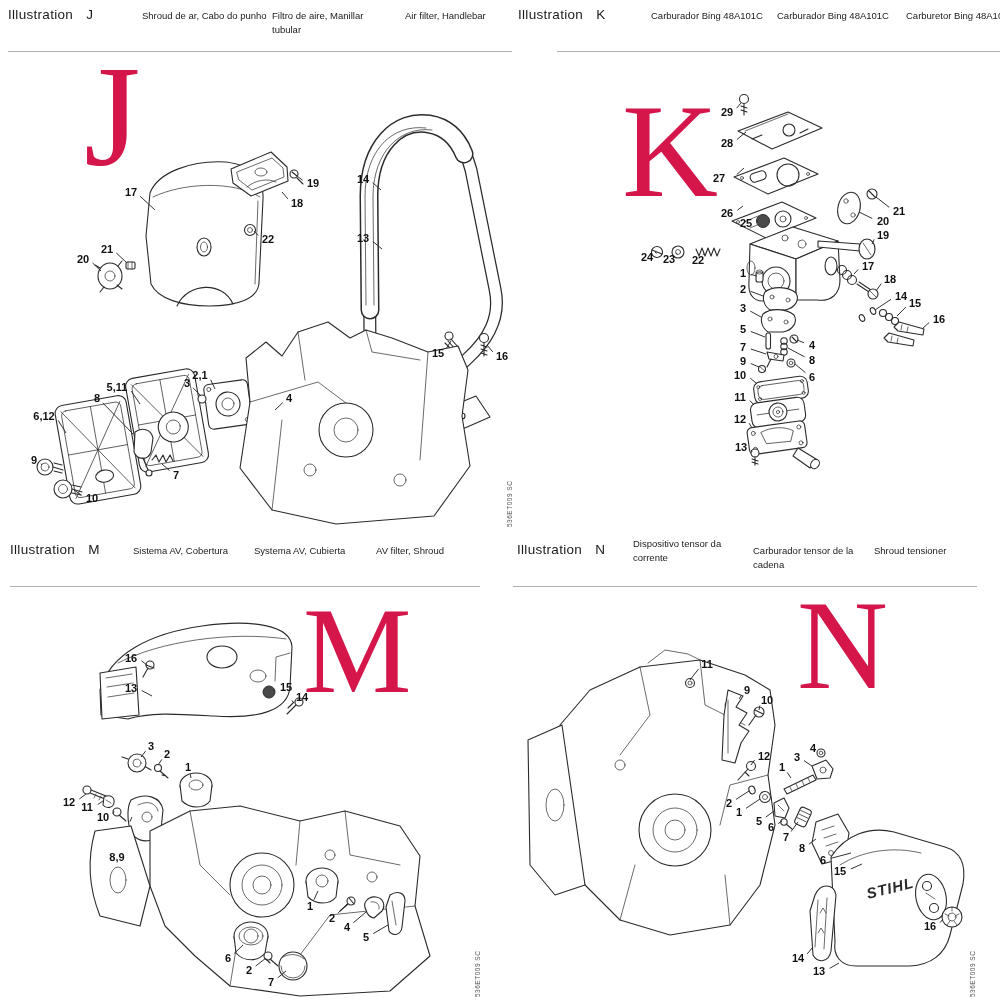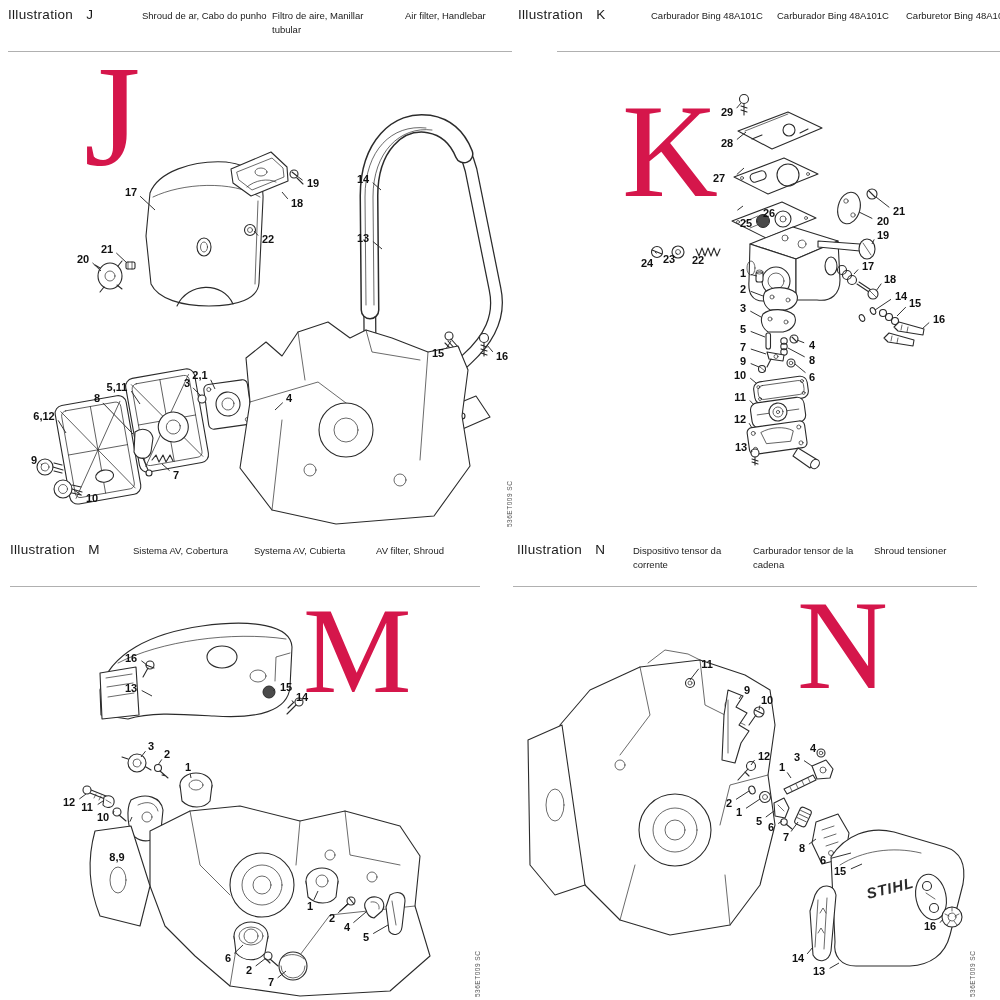--- a/index.html
+++ b/index.html
@@ -385,23 +385,23 @@
       <line x1="249.1" y1="423.2" x2="252" y2="428"></line>
       <line x1="251.4" y1="449.9" x2="252" y2="452"></line>
       <line x1="304.2" y1="342.8" x2="297" y2="340"></line>
       <line x1="304.7" y1="356.9" x2="288" y2="348"></line>
       <line x1="305.5" y1="372.7" x2="295" y2="364"></line>
     </svg>
   <div class="callout-layer">
       <span class="callout" style="left: 227px; top: 112px;">29</span>
       <span class="callout" style="left: 227px; top: 143px;">28</span>
       <span class="callout" style="left: 219px; top: 178px; text-align: center;">27</span>
-      <span class="callout" style="left: 227px; top: 213px; margin-left: 42px;">26</span>
+      <span class="callout" style="left: 227px; top: 213px;">26</span>
       <span class="callout" style="left: 246px; top: 223px;">25</span>
-      <span class="callout" style="left: 147px; top: 263px;">24</span>
+      <span class="callout" style="left: 147px; top: 257px;">24</span>
       <span class="callout" style="left: 169px; top: 259px;">23</span>
       <span class="callout" style="left: 198px; top: 260px;">22</span>
       <span class="callout" style="left: 399px; top: 211px;">21</span>
       <span class="callout" style="left: 383px; top: 221px;">20</span>
       <span class="callout" style="left: 383px; top: 235px;">19</span>
       <span class="callout" style="left: 368px; top: 266px;">17</span>
       <span class="callout" style="left: 390px; top: 279px;">18</span>
       <span class="callout" style="left: 401px; top: 296px;">14</span>
       <span class="callout" style="left: 415px; top: 303px;">15</span>
       <span class="callout" style="left: 439px; top: 319px;">16</span>
@@ -564,21 +564,21 @@
       <span class="callout" style="left: 366px; top: 402px;">5</span>
       <span class="callout" style="left: 228px; top: 423px;">6</span>
       <span class="callout" style="left: 249px; top: 435px;">2</span>
       <span class="callout" style="left: 271px; top: 447px;">7</span>
     </div>
 <span class="code" style="left: 474px; top: 462px;">536ET009 SC</span>
   </section>
 
 <section class="panel" id="panel-3" style="left:500px;top:535px;width:500px;height:465px">
   <div class="hdr-title" style="left:17px;top:7px"><span>Illustration</span><span class="ltr">N</span></div>
-  <div class="desc" style="left:133px;top:9px;width:105px">Dispositivo tensor da corrente</div>
+  <div class="desc" style="left:133px;top:2px;width:105px">Dispositivo tensor da corrente</div>
   <div class="desc" style="left:253px;top:9px;width:112px">Carburador tensor de la cadena</div>
   <div class="desc nowrap" style="left:374px;top:9px">Shroud tensioner</div>
   <div class="rule" style="left:13px;top:51px;width:464px"></div>
   <div class="bigletter" style="left: 297px; top: 48px; font-size: 126px; color: rgb(213, 22, 75);">N</div>
 
   <svg class="draw" width="500" height="465" viewBox="0 0 500 465">
     <g>
       <path class="fw" d="M 60,190 L 90,155 L 140,132 L 200,125 L 245,140 L 270,155 L 275,190 L 268,240 L 275,290 L 260,350 L 230,390 L 170,400 L 120,385 L 85,350 L 60,300 Z"></path>
       <path class="fw" d="M 28,205 L 62,190 L 85,350 L 55,360 L 30,330 Z"></path>
       <ellipse class="thin" cx="55" cy="270" rx="9" ry="16"></ellipse>

